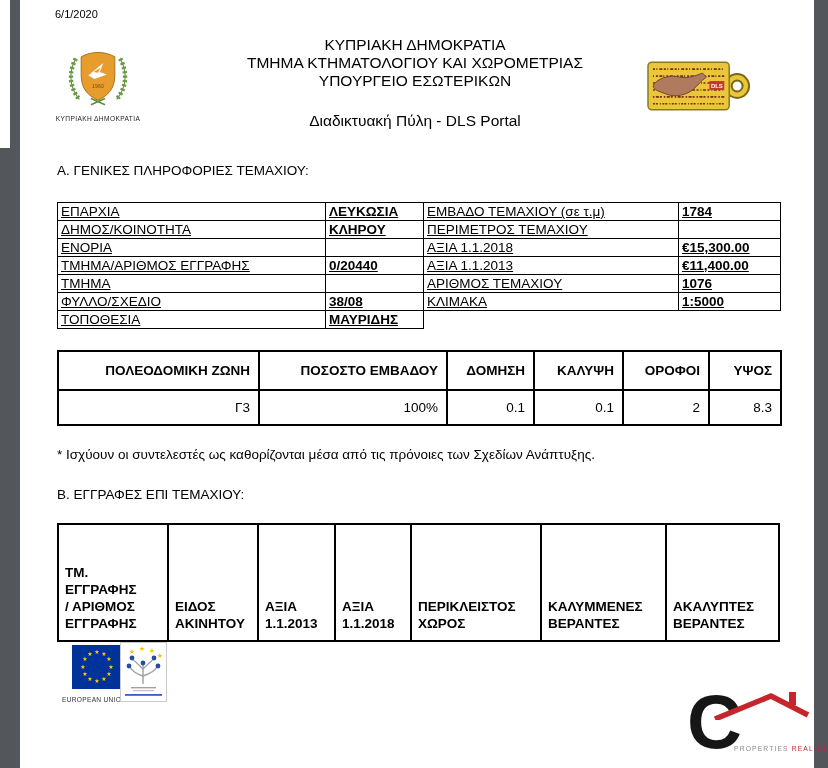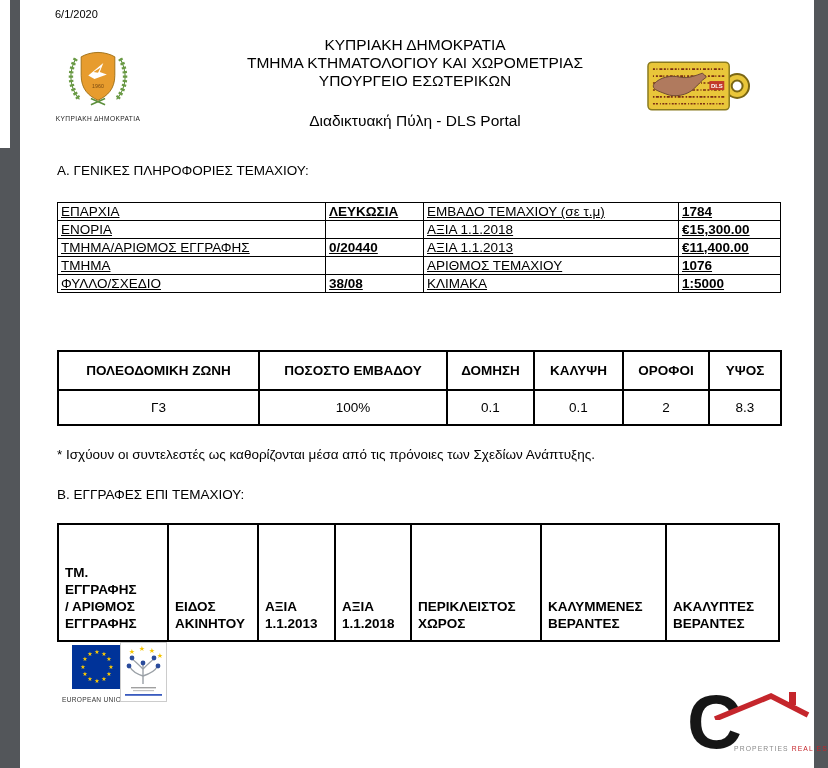--- a/index.html
+++ b/index.html
@@ -35,21 +35,21 @@
   td,th{overflow:hidden;white-space:nowrap;}
 
   
   #tableA{position:absolute;left:57px;top:202px;width:723px;}
   #tableA td{border:1px solid #000;font-size:13.5px;height:17px;padding:0 3px;vertical-align:middle;text-decoration:underline;}
   #tableA td.val{font-weight:bold;}
   #tableA td.ghost{border:none;}
 
   
   #zoneTable{position:absolute;left:57px;top:350px;width:723px;}
-  #zoneTable th,#zoneTable td{border:2px solid #000;font-size:13.5px;padding:0 8px;text-align:center;vertical-align:middle;}
+  #zoneTable th,#zoneTable td{border:2px solid #000;font-size:13.5px;padding:0 8px;text-align:right;vertical-align:middle;}
   #zoneTable th{height:37px;font-weight:bold;}
   #zoneTable td{height:33px;font-weight:normal;}
 
   
   #tableB{position:absolute;left:57px;top:523px;width:721px;}
   #tableB th{border:2px solid #000;font-size:13.5px;font-weight:bold;height:103px;
              vertical-align:bottom;text-align:left;padding:4px 12px 8px 6px;
              white-space:pre-line;line-height:17px;}
 
   
@@ -125,20 +125,26 @@
       <col style="width:102px">
     </colgroup>
   <tbody>
       <tr>
     <td class="lbl">ΕΠΑΡΧΙΑ</td>
     <td class="val">ΛΕΥΚΩΣΙΑ</td>
     <td class="lbl">ΕΜΒΑΔΟ ΤΕΜΑΧΙΟΥ (σε τ.μ)</td>
     <td class="val">1784</td>
   </tr>
   <tr>
+    <td class="lbl">ΔΗΜΟΣ/ΚΟΙΝΟΤΗΤΑ</td>
+    <td class="val">ΚΛΗΡΟΥ</td>
+    <td class="lbl">ΠΕΡΙΜΕΤΡΟΣ ΤΕΜΑΧΙΟΥ</td>
+    <td class="val"></td>
+  </tr>
+  <tr>
     <td class="lbl">ΕΝΟΡΙΑ</td>
     <td class="val"></td>
     <td class="lbl">ΑΞΙΑ 1.1.2018</td>
     <td class="val">€15,300.00</td>
   </tr>
   <tr>
     <td class="lbl">ΤΜΗΜΑ/ΑΡΙΘΜΟΣ ΕΓΓΡΑΦΗΣ</td>
     <td class="val">0/20440</td>
     <td class="lbl">ΑΞΙΑ 1.1.2013</td>
     <td class="val">€11,400.00</td>
@@ -147,20 +153,25 @@
     <td class="lbl">ΤΜΗΜΑ</td>
     <td class="val"></td>
     <td class="lbl">ΑΡΙΘΜΟΣ ΤΕΜΑΧΙΟΥ</td>
     <td class="val">1076</td>
   </tr>
   <tr>
     <td class="lbl">ΦΥΛΛΟ/ΣΧΕΔΙΟ</td>
     <td class="val">38/08</td>
     <td class="lbl">ΚΛΙΜΑΚΑ</td>
     <td class="val">1:5000</td>
+  </tr>
+  <tr>
+    <td class="lbl">ΤΟΠΟΘΕΣΙΑ</td>
+    <td class="val">ΜΑΥΡΙΔΗΣ</td>
+    <td class="ghost" colspan="2"></td>
   </tr>
 </tbody>
   </table>
 
 <table id="zoneTable">
   <colgroup>
       <col style="width:201px">
       <col style="width:188px">
       <col style="width:87px">
       <col style="width:89px">

